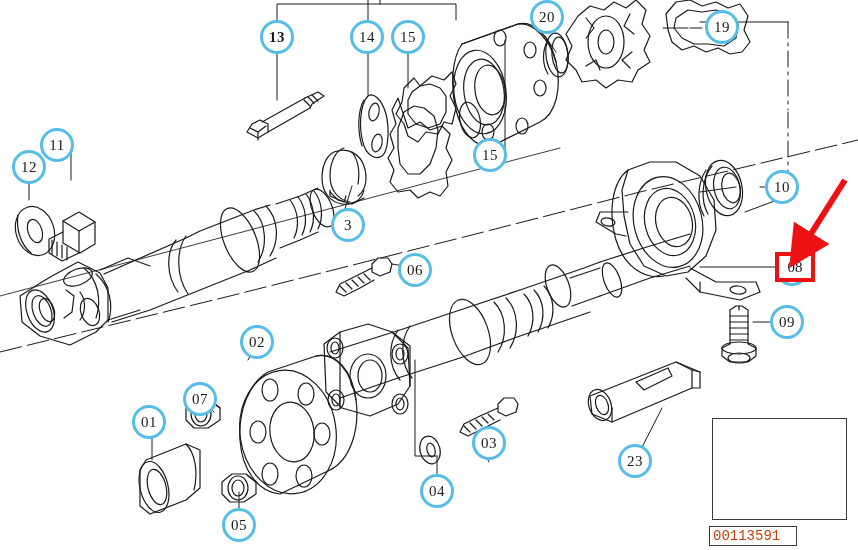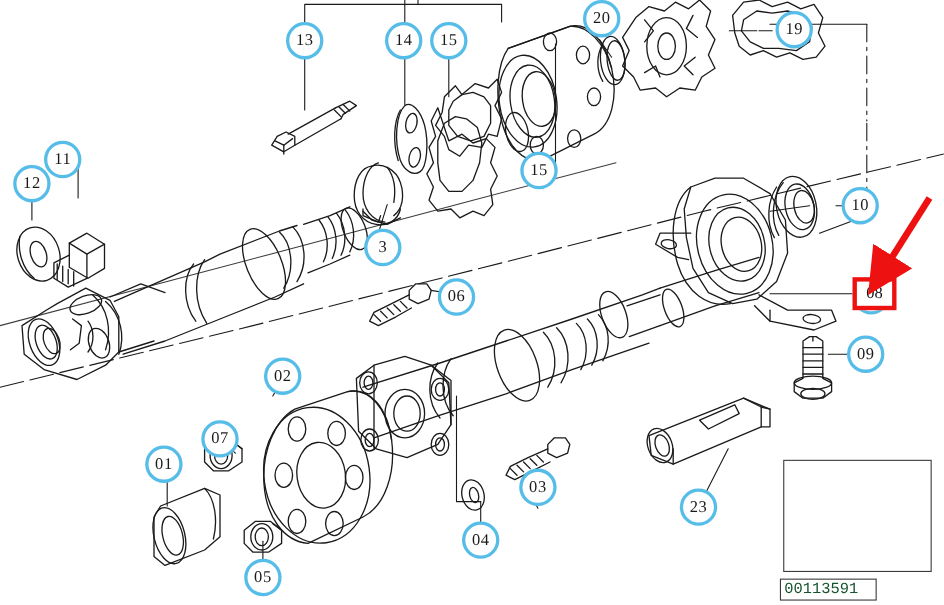--- a/index.html
+++ b/index.html
@@ -13,21 +13,21 @@
            box-sizing:border-box;display:flex;align-items:center;
            justify-content:center;font-size:15px;color:#1a1a1a;
            font-family:"Liberation Serif",serif;letter-spacing:.5px;}
   .callout.hl{border:3px solid #56bde8;}
   .hlbox{position:absolute;width:40px;height:30px;border:4px solid #ee1111;
          background:#ffffff;box-sizing:border-box;display:flex;
          align-items:center;justify-content:center;font-size:15px;
          color:#111;font-family:"Liberation Serif",serif;z-index:6;}
   .pnbox{position:absolute;border:1px solid #3a3a3a;background:#fff;
          font-family:"Liberation Mono",monospace;font-size:14px;
-         color:#14532d;padding:1px 3px 1px 3px;letter-spacing:0px;z-index:5;}
+         color:#c2410c;padding:1px 3px 1px 3px;letter-spacing:0px;z-index:5;}
   .carframe{position:absolute;border:1px solid #3a3a3a;background:#fff;z-index:4;}
 </style>
 </head>
 <body>
 
 <div id="stage">
 
   <svg id="art" width="858" height="550" viewBox="0 0 858 550">
     <g fill="none" stroke="#1a1a1a" stroke-width="1.2" stroke-linejoin="round" stroke-linecap="round">
 
@@ -361,21 +361,21 @@
         <ellipse cx="822" cy="478" rx="11" ry="8"></ellipse>
         <path d="M722,492 L736,492 L742,486"></path>
         <path d="M726,482 L740,478"></path>
         <path d="M800,430 L812,438 L828,444"></path>
       </g>
 
     </g>
   </svg>
 
   <div id="callouts">
-      <div class="callout" style="left: 260px; top: 20px; border-color: rgb(86, 189, 232);">13</div>
+      <div class="callout" style="left: 260px; top: 20px; border-color: rgb(86, 189, 232); font-weight: bold;">13</div>
       <div class="callout" style="left: 350px; top: 20px; border-color: rgb(86, 189, 232);">14</div>
       <div class="callout" style="left: 391px; top: 20px; border-color: rgb(86, 189, 232);">15</div>
       <div class="callout" style="left: 530px; top: 0px; border-color: rgb(86, 189, 232);">20</div>
       <div class="callout" style="left: 705px; top: 10px; border-color: rgb(86, 189, 232);">19</div>
       <div class="callout" style="left: 40px; top: 128px; border-color: rgb(86, 189, 232);">11</div>
       <div class="callout" style="left: 12px; top: 150px; border-color: rgb(86, 189, 232);">12</div>
       <div class="callout" style="left: 473px; top: 138px; border-color: rgb(86, 189, 232);">15</div>
       <div class="callout" style="left: 765px; top: 170px; border-color: rgb(86, 189, 232);">10</div>
       <div class="callout" style="left: 331px; top: 208px; border-color: rgb(86, 189, 232);">3</div>
       <div class="callout" style="left: 398px; top: 253px; border-color: rgb(86, 189, 232);">06</div>

